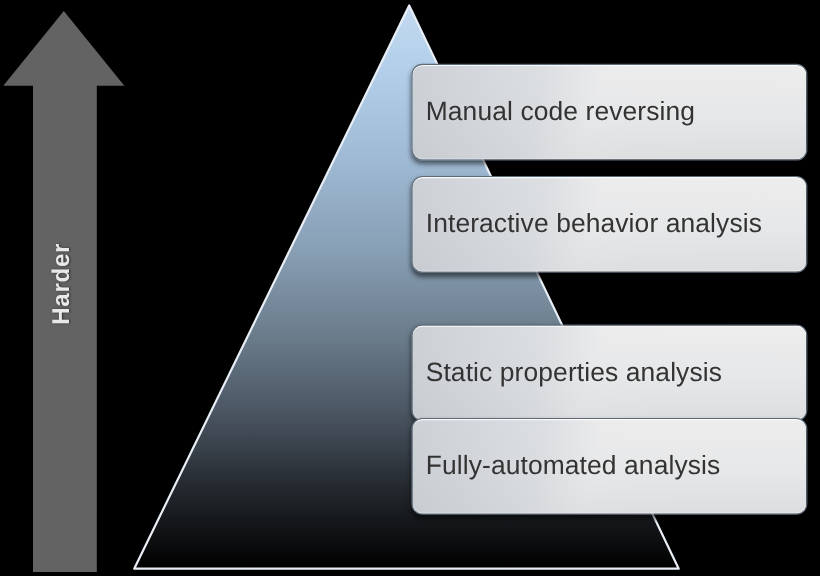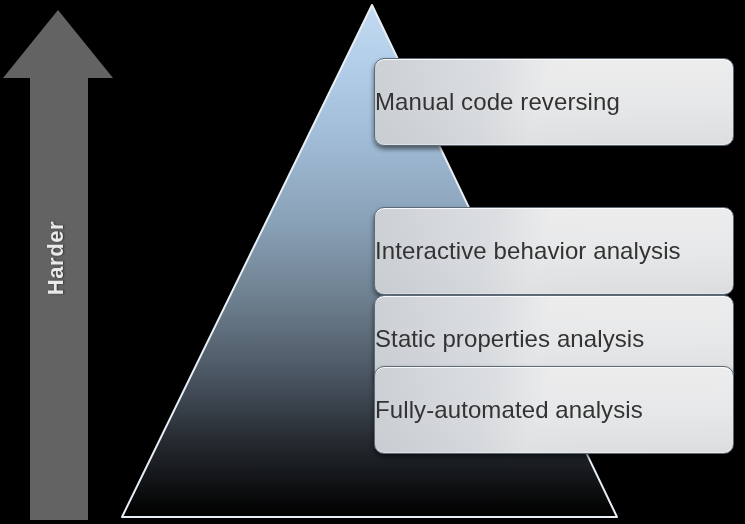--- a/index.html
+++ b/index.html
@@ -68,31 +68,32 @@
       linear-gradient(180deg, #ededee 0%, #e6e7e8 55%, #dcdddf 100%);
     box-shadow:
       0 3px 5px rgba(0,0,0,0.55),
       inset 0 1px 0 rgba(255,255,255,0.85),
       inset 0 -1px 0 rgba(255,255,255,0.35);
     box-sizing: border-box;
     display: flex;
     align-items: center;
   }
   .level-label {
+    padding-left: 12px;
     color: #333333;
     font-size: 24px;
     font-weight: normal;
     letter-spacing: 0.1px;
     white-space: nowrap;
   }
 
   #level-box-0 { top: 58px; }
-  #level-box-1 { top: 160px; margin-top: 47px; }
+  #level-box-1 { top: 160px; }
   #level-box-2 { top: 263px; margin-top: 32px; }
-  #level-box-3 { top: 366px; }
+  #level-box-3 { top: 380px; }
 </style>
 </head>
 <body>
 
 <div id="canvas">
 
   <svg id="pyramid-svg" viewBox="0 0 745 524" xmlns="http://www.w3.org/2000/svg">
     <defs>
       <linearGradient id="pyrGrad" x1="0" y1="0" x2="0" y2="1">
         <stop offset="0%" stop-color="#c3daf0"></stop>

